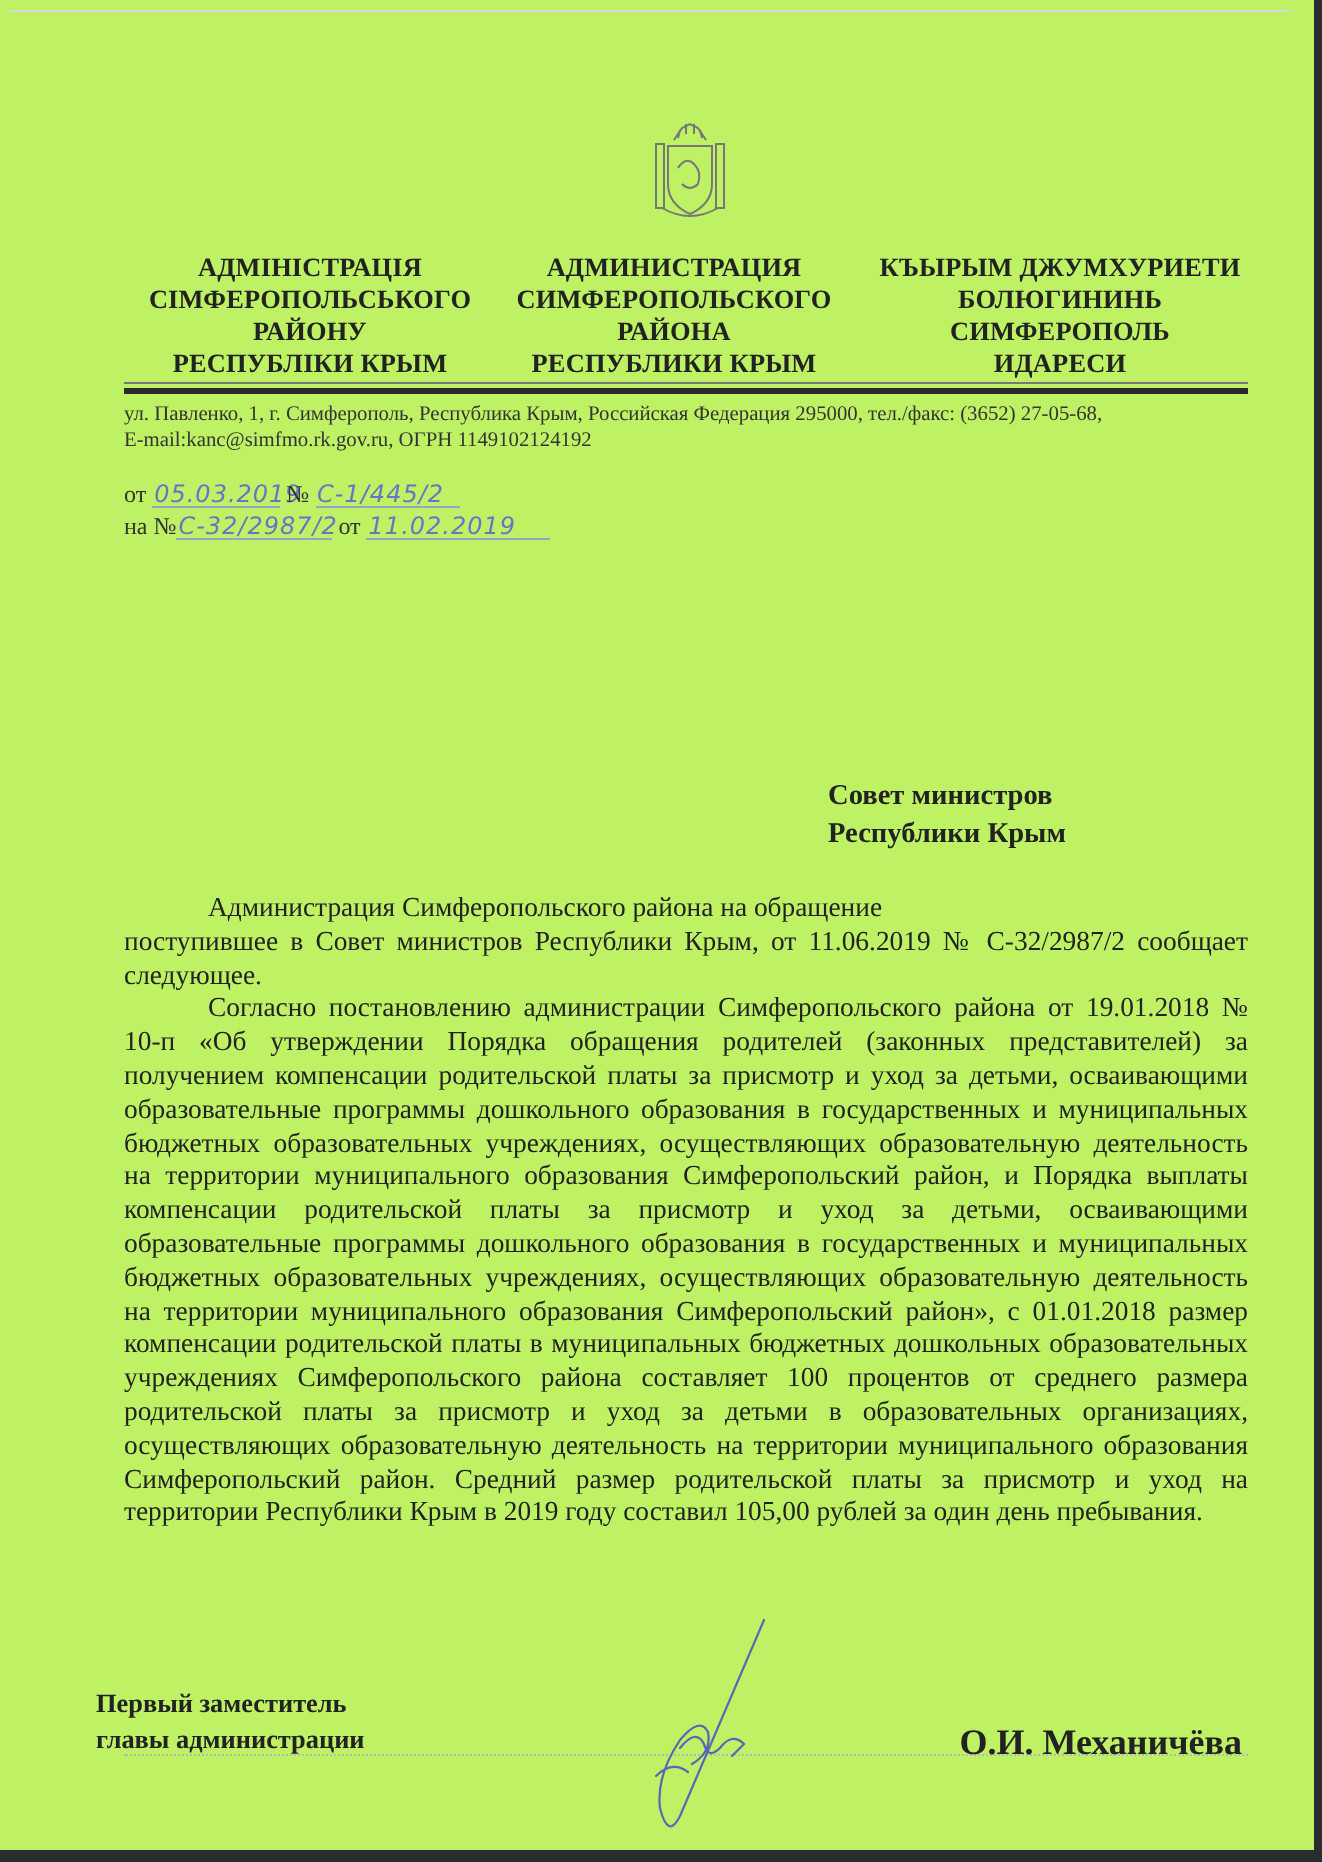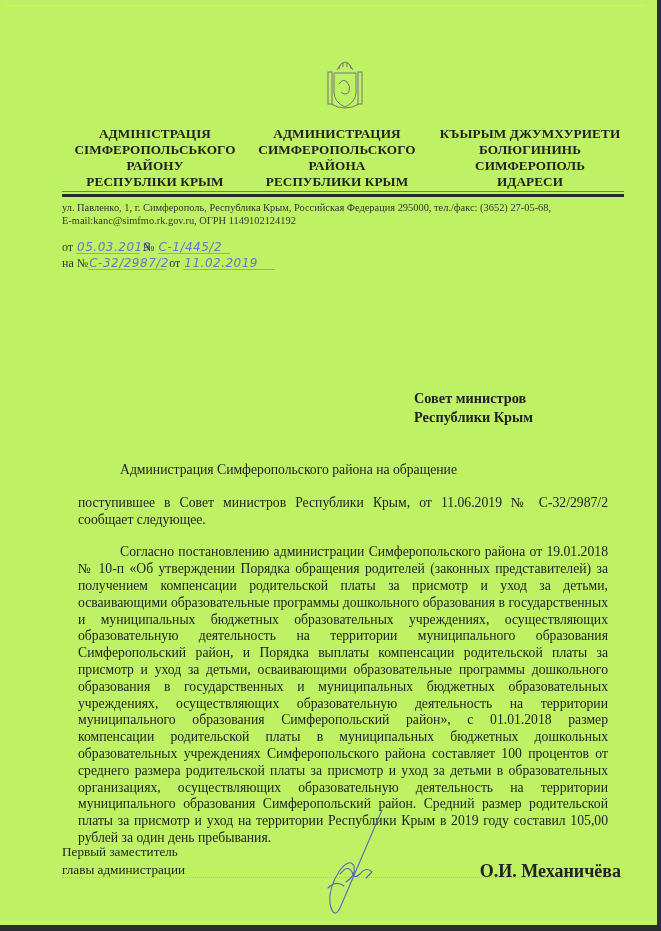--- a/index.html
+++ b/index.html
@@ -38,24 +38,24 @@
   .reg1 { top:240px; }
   .reg2 { top:256px; }
   .addressee {
     position:absolute; left:414px; top:389px; font-weight:bold; font-size:14.3px;
     line-height:19px; color:#222;
   }
   .body {
     position:absolute; left:62px; top:446px; width:562px; font-size:13.7px;
     line-height:16.8px; color:#222; text-align:justify;
   }
-  .body p { margin:16px; }
+  .body p { margin:0; }
   .body .ind { text-indent:42px; }
   .sig-title {
-    position:absolute; left:62px; top:843px; font-weight:normal; font-size:13.2px;
+    position:absolute; left:48px; top:843px; font-weight:bold; font-size:13.2px;
     line-height:18px; color:#222;
   }
   .sig-name {
     position:absolute; right:36px; top:861px; font-weight:bold; font-size:18px; color:#222;
   }
   .sig-dots {
     position:absolute; left:62px; top:877px; width:562px; height:0;
     border-top:1px dotted #b8b8b8;
   }
   .signature { position:absolute; left:300px; top:808px; width:110px; height:112px; }

